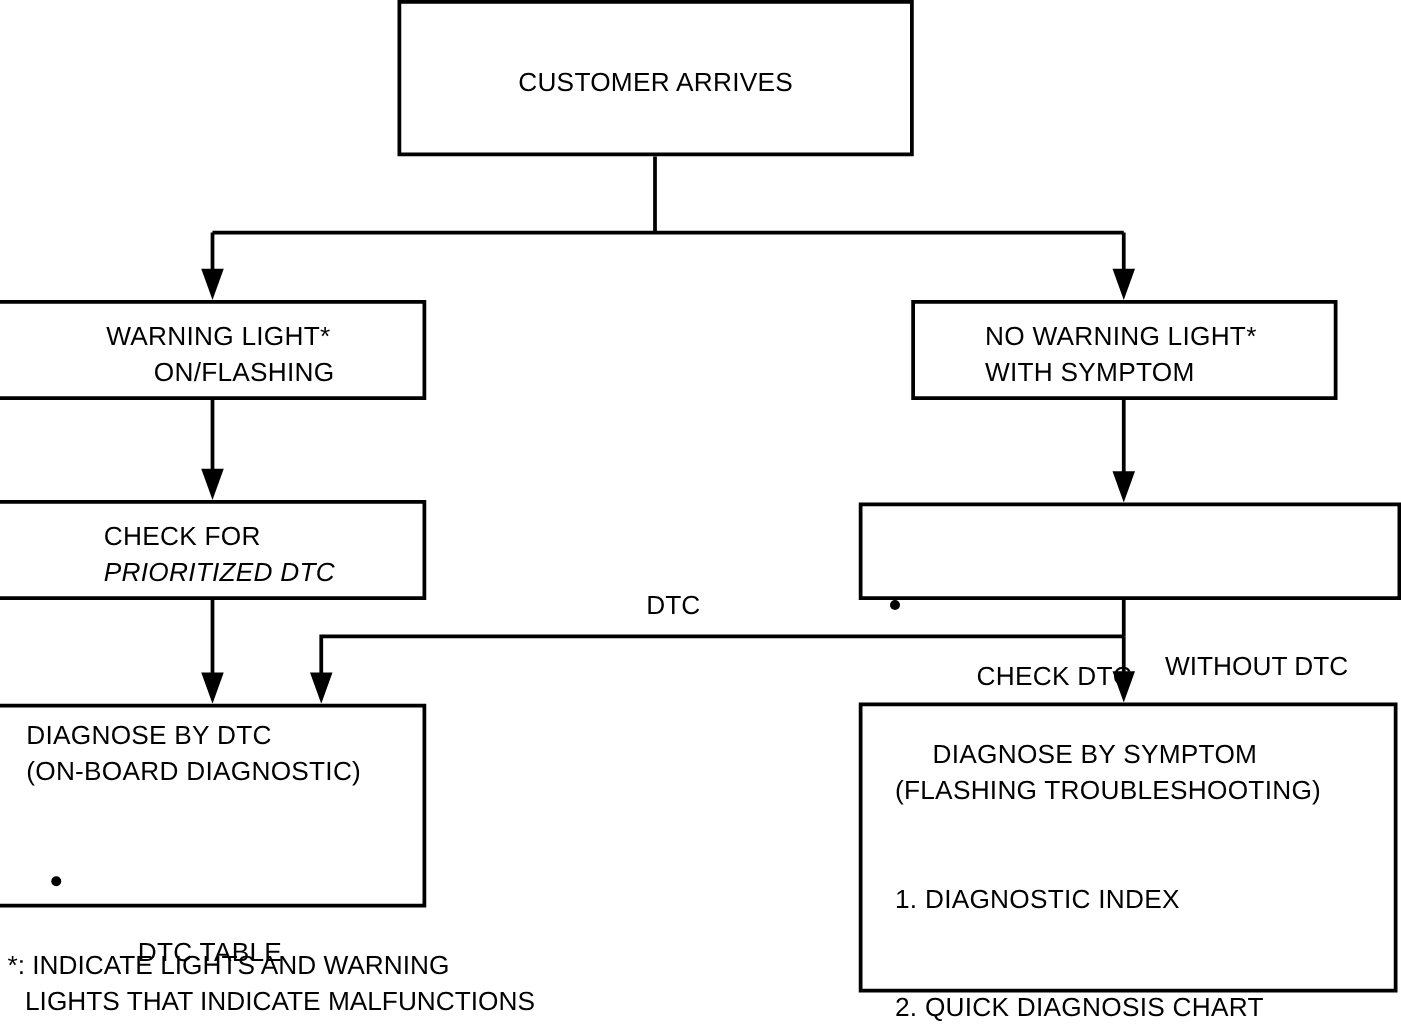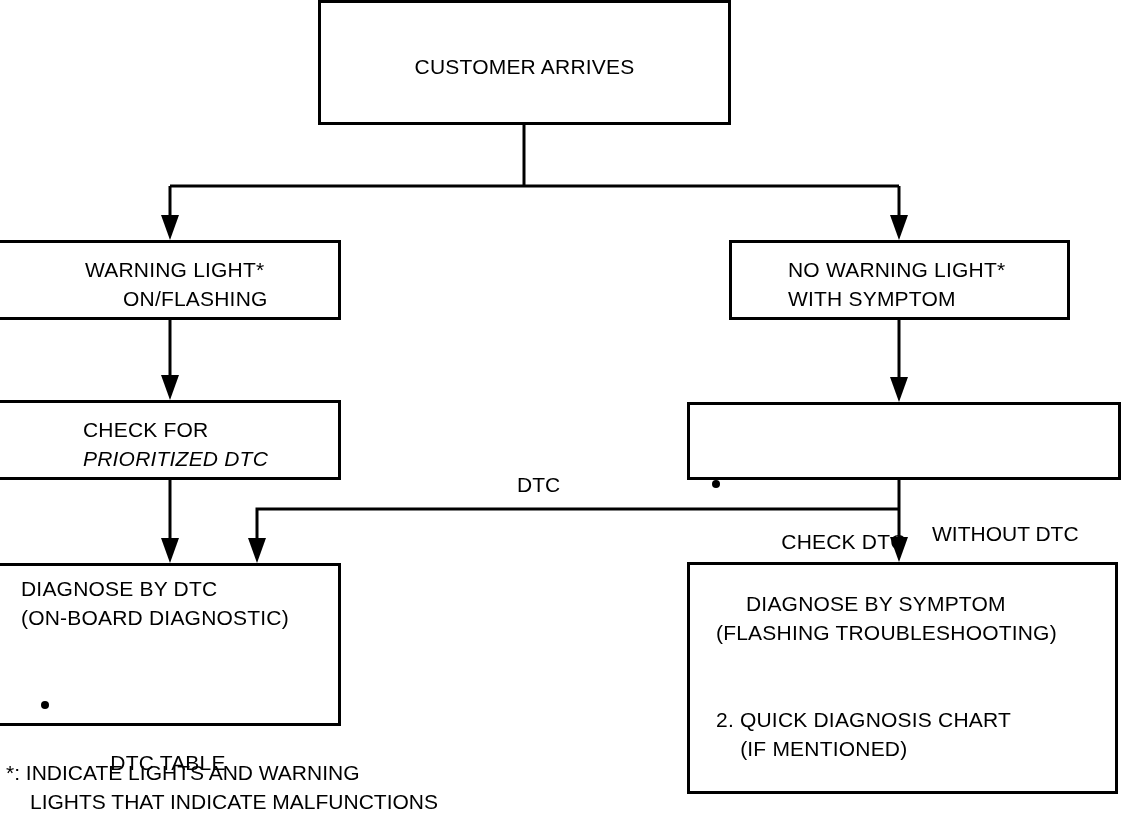--- a/index.html
+++ b/index.html
@@ -170,22 +170,23 @@
         <span>DTC TABLE</span>
       </li>
       
     </ul>
   </div>
 
   <div class="node-box" style="left:687px; top:562px; width:431px; height:232px;">
     <div class="node-text" style="top:24px; left:26px;margin-left:30px;">DIAGNOSE BY SYMPTOM</div>
     <div class="node-text" style="top:53px; left:26px;">(FLASHING TROUBLESHOOTING)</div>
     <ul class="num-list node-text" style="top:82px; left:26px; position:absolute;">
+      <li>1. DIAGNOSTIC INDEX</li>
       <li>2. QUICK DIAGNOSIS CHART
     (IF MENTIONED)</li>
       
     </ul>
   </div>
 
   <div class="footnote" style="left:6px; top:758px;">*: INDICATE LIGHTS AND WARNING</div>
-  <div class="footnote" style="left:30px; top:787px;">LIGHTS THAT INDICATE MALFUNCTIONS</div>
+  <div class="footnote" style="left:20px; top:787px;">LIGHTS THAT INDICATE MALFUNCTIONS</div>
 
 </div>
 
 </body></html>

